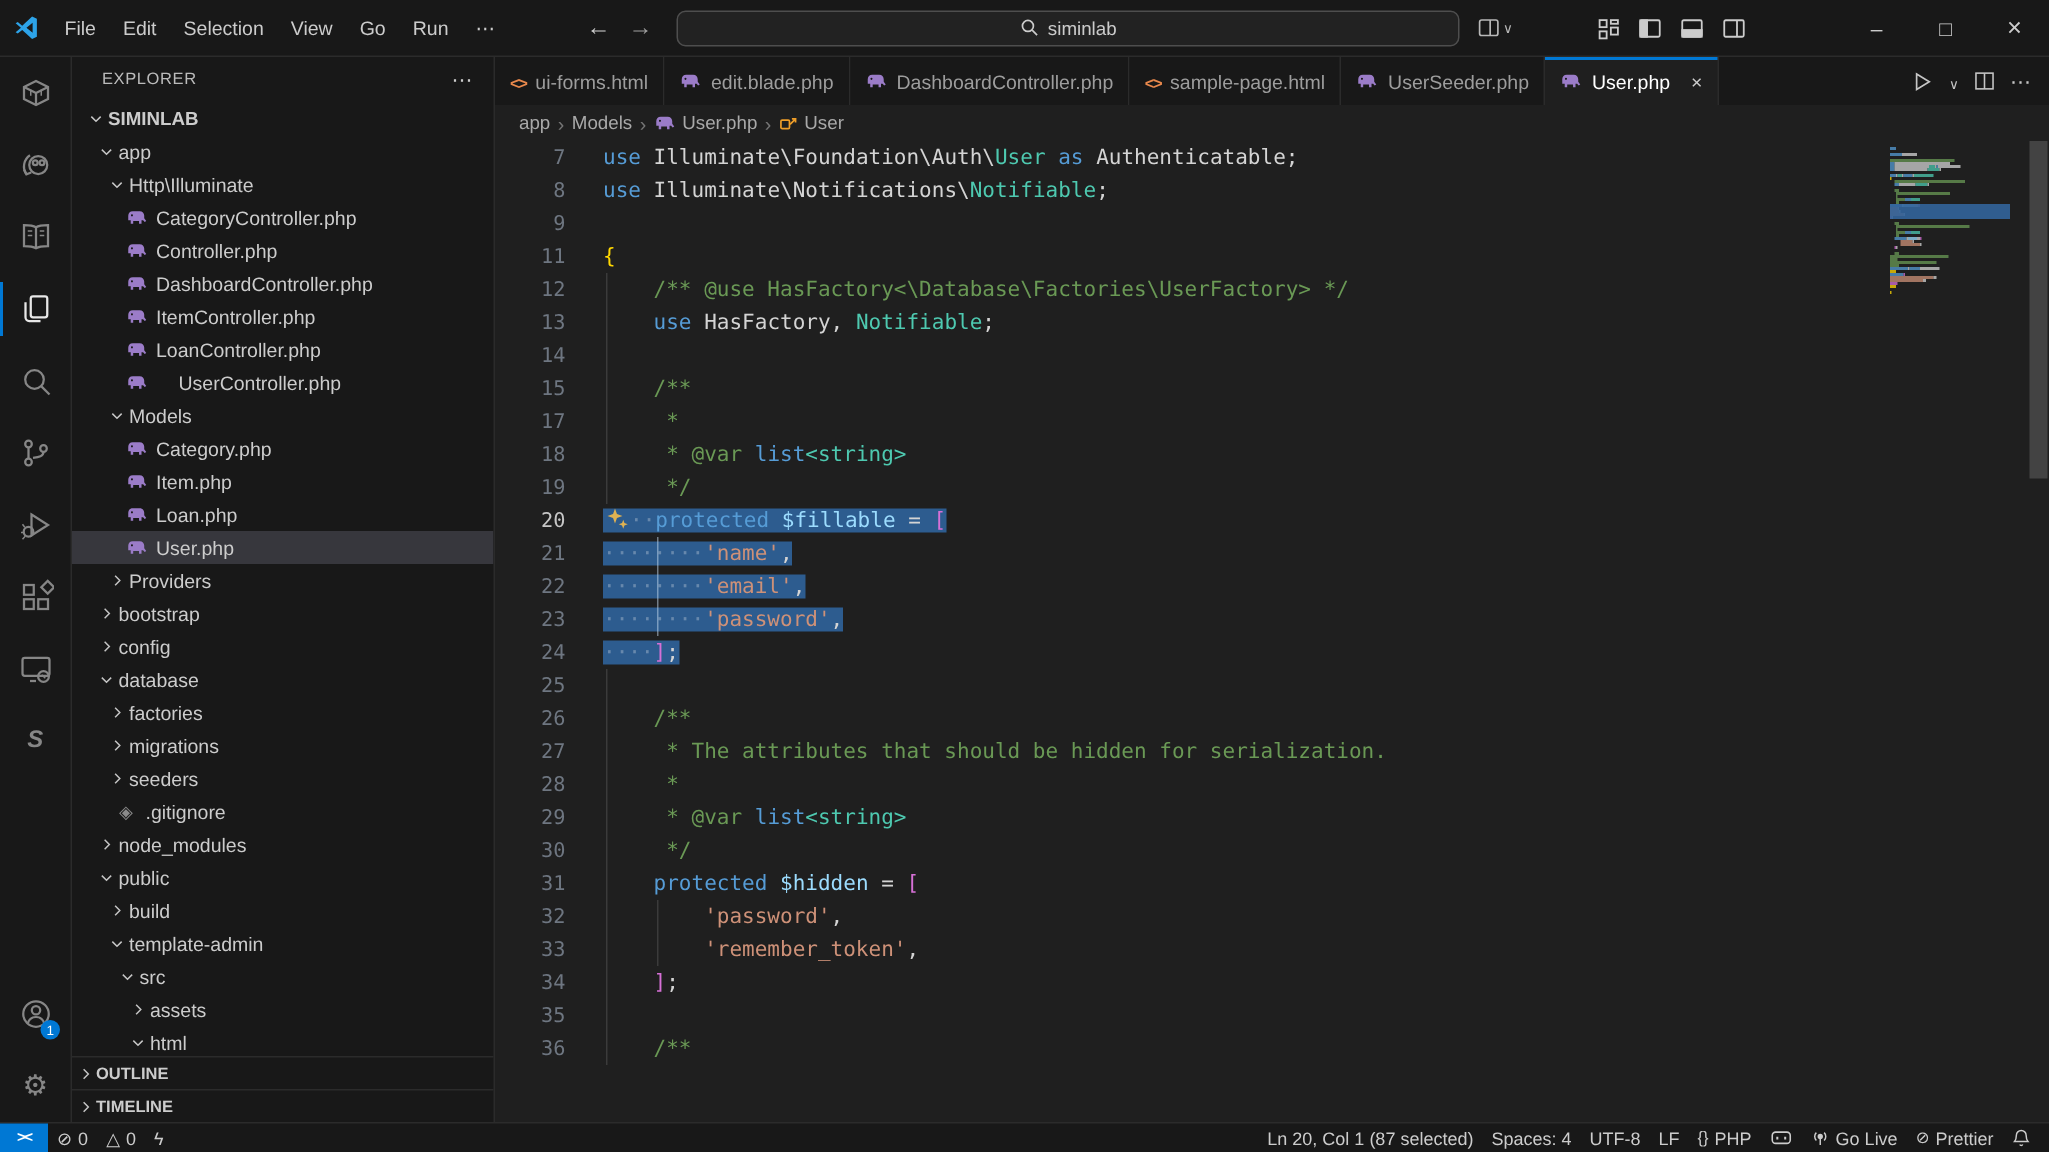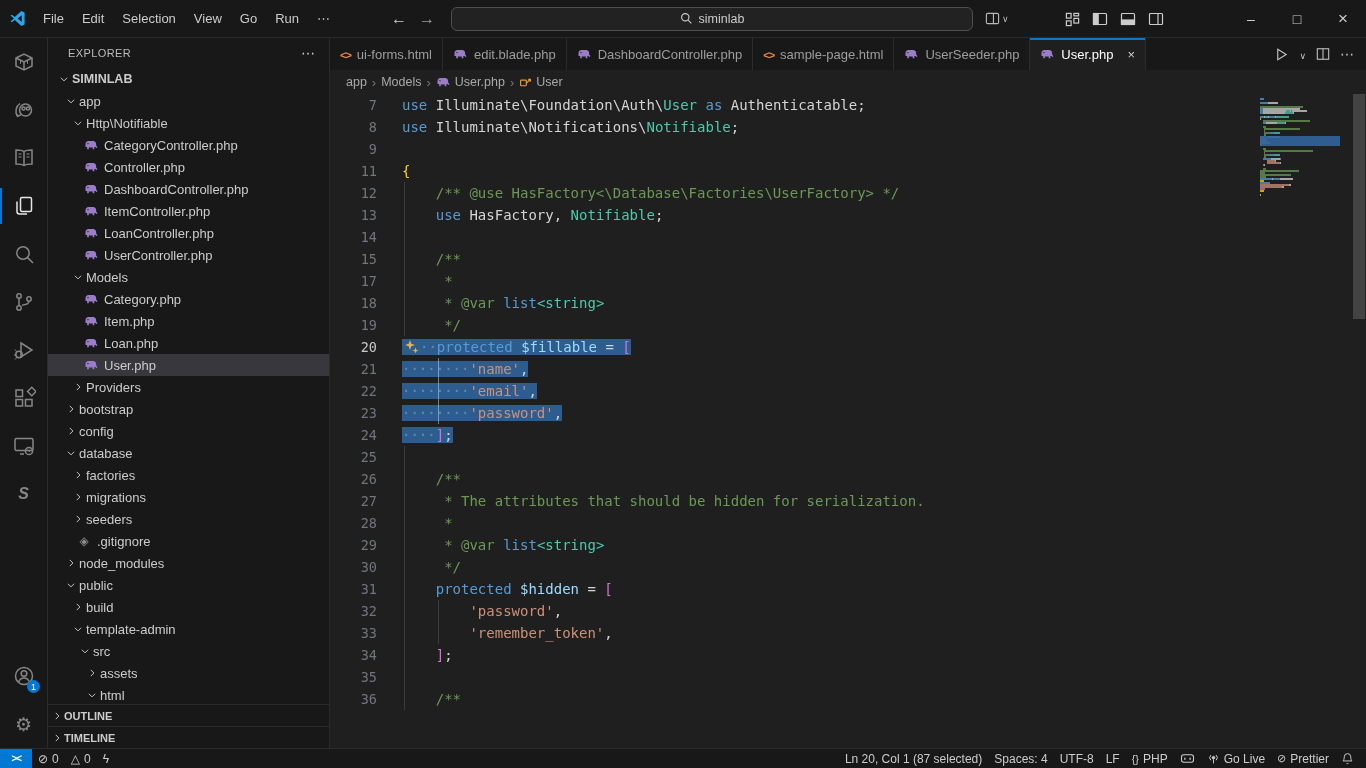--- a/index.html
+++ b/index.html
@@ -279,21 +279,21 @@
             </svg>
           </span>
           <span class="lbl">app</span>
         </div>
         <div class="trow" style="padding-left: 22px;">
           <span class="chev">
             <svg width="10" height="10" viewBox="0 0 16 16" fill="none" stroke="#c5c5c5" stroke-width="1.6">
               <path d="M3 6l5 5 5-5"></path>
             </svg>
           </span>
-          <span class="lbl">Http\Notifiable</span>
+          <span class="lbl">Http\Illuminate</span>
         </div>
         <div class="trow" style="padding-left: 35px;">
           <span class="ficon">
             <svg width="15" height="12" viewBox="0 0 20 15">
               <path fill="#9b7cc8" d="M6 2C3.5 2 2 3.8 2 6v4h2.2v3H6.4v-2.3h5.2V13h2.2v-3h1.4l1.4 1.6 1.4-1.1-1.8-2.3V6c0-2.2-1.7-4-4-4z"></path>
               <circle cx="5.3" cy="5.6" r=".9" fill="#181818"></circle>
             </svg>
           </span>
           <span class="lbl">CategoryController.php</span>
         </div>
@@ -326,21 +326,21 @@
         </div>
         <div class="trow" style="padding-left: 35px;">
           <span class="ficon">
             <svg width="15" height="12" viewBox="0 0 20 15">
               <path fill="#9b7cc8" d="M6 2C3.5 2 2 3.8 2 6v4h2.2v3H6.4v-2.3h5.2V13h2.2v-3h1.4l1.4 1.6 1.4-1.1-1.8-2.3V6c0-2.2-1.7-4-4-4z"></path>
               <circle cx="5.3" cy="5.6" r=".9" fill="#181818"></circle>
             </svg>
           </span>
           <span class="lbl">LoanController.php</span>
         </div>
-        <div class="trow" style="padding-left: 35px;">
+        <div class="trow" style="padding-left: 35px; gap: 15px;">
           <span class="ficon">
             <svg width="15" height="12" viewBox="0 0 20 15">
               <path fill="#9b7cc8" d="M6 2C3.5 2 2 3.8 2 6v4h2.2v3H6.4v-2.3h5.2V13h2.2v-3h1.4l1.4 1.6 1.4-1.1-1.8-2.3V6c0-2.2-1.7-4-4-4z"></path>
               <circle cx="5.3" cy="5.6" r=".9" fill="#181818"></circle>
             </svg>
           </span>
           <span class="lbl">UserController.php</span>
         </div>
         <div class="trow" style="padding-left: 22px;">
           <span class="chev">

